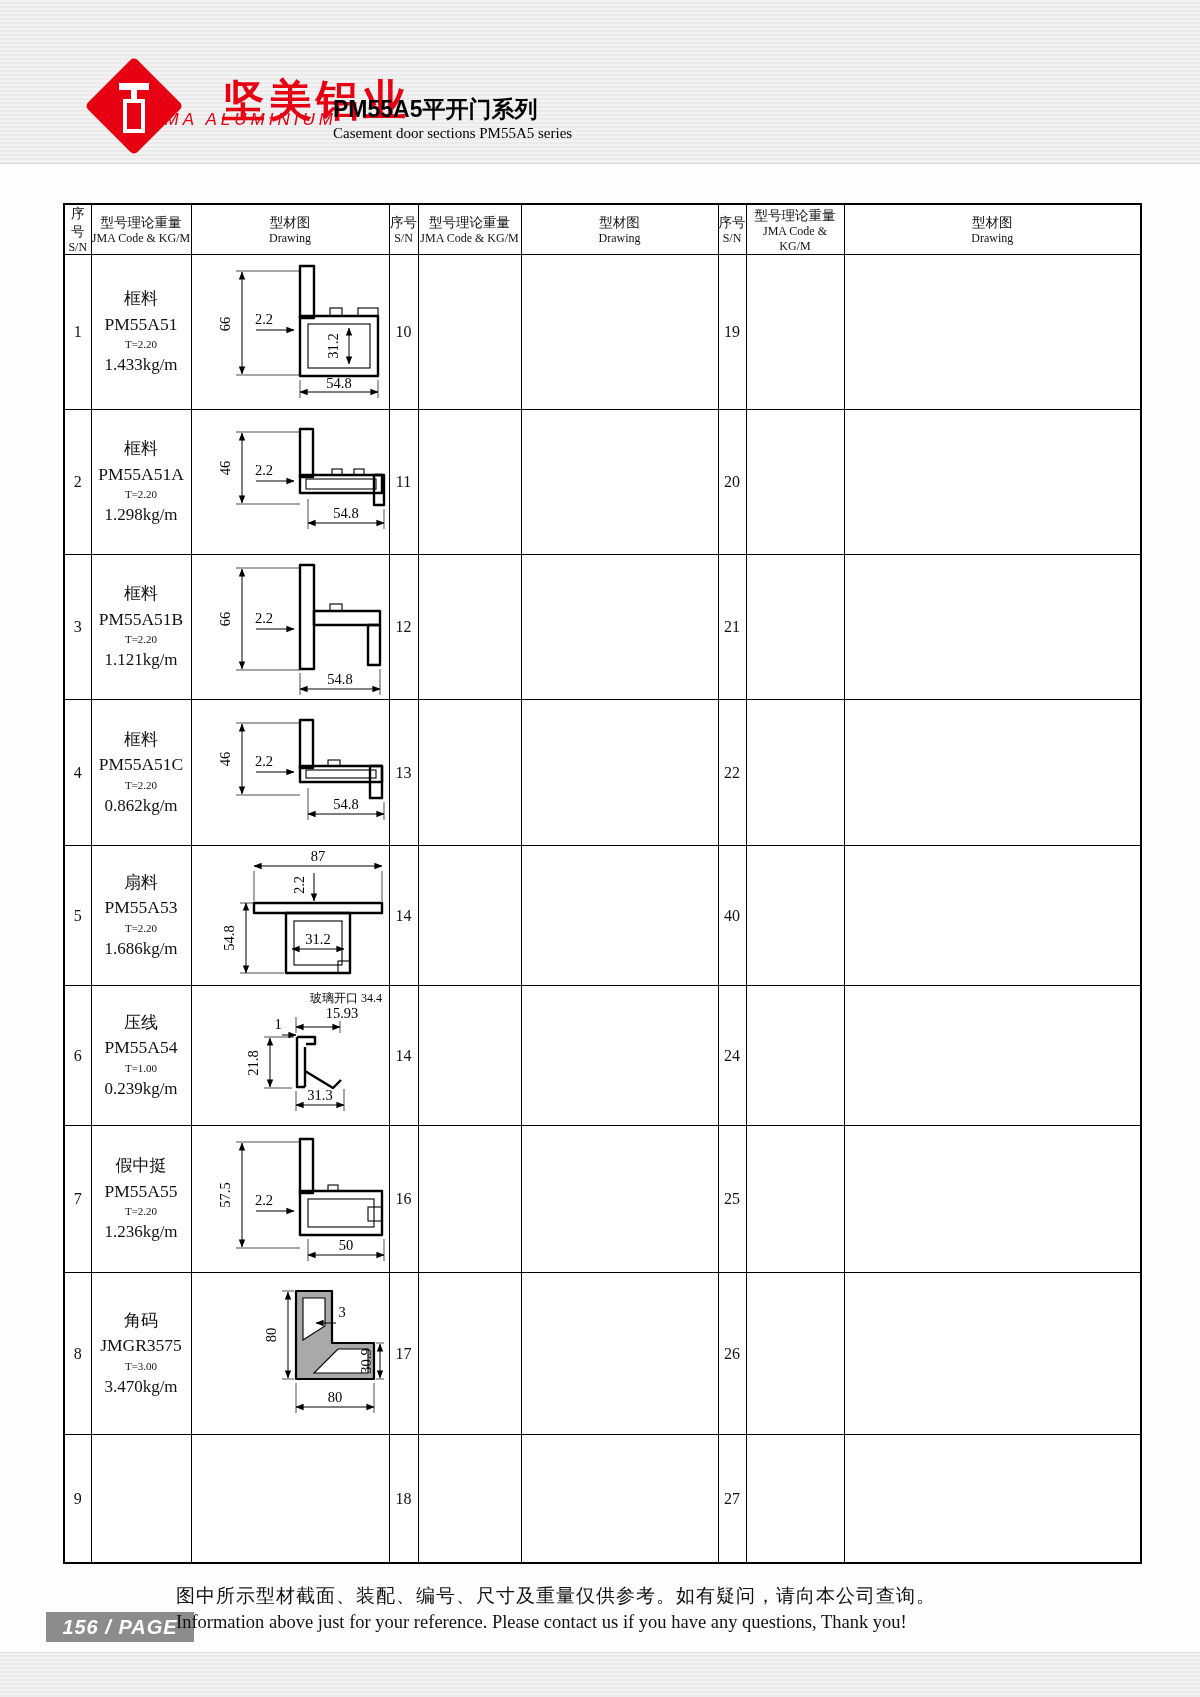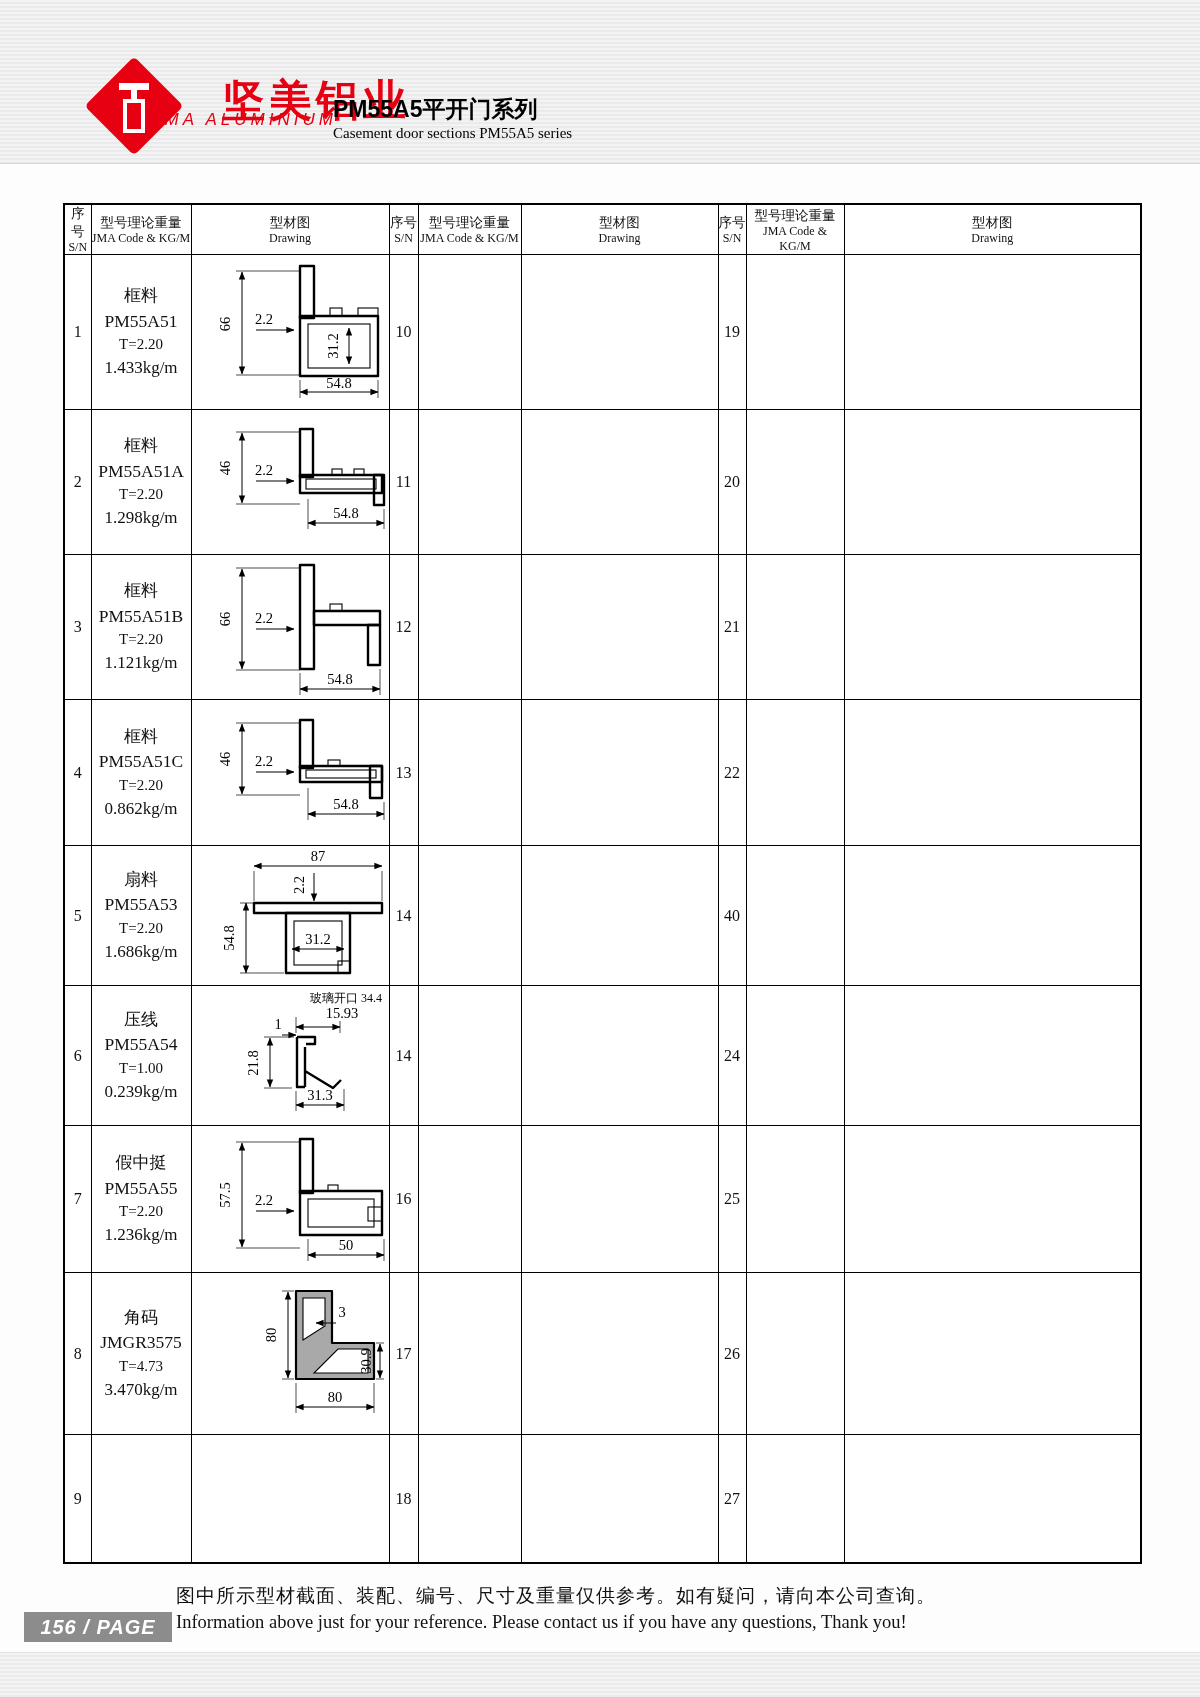--- a/index.html
+++ b/index.html
@@ -48,37 +48,37 @@
   td.gsep,th.gsep{border-left:2px solid #000;}
   tr.r0{height:42px;margin-left:16px;} tr.r1{height:155px;} tr.r2{height:145px;} tr.r3{height:145px;}
   tr.r4{height:146px;} tr.r5{height:140px;} tr.r6{height:140px;} tr.r7{height:147px;}
   tr.r8{height:162px;} tr.r9{height:128px;}
   .hd-cn{font-size:13.5px;line-height:1.3;}
   .hd-en{font-size:12px;line-height:1.2;font-family:"Liberation Serif",serif;}
   .sn{font-size:16px;}
   .codecell div{line-height:1.45;}
   .t-type{font-size:17px;}
   .t-code{font-size:17.5px;}
-  .t-t{font-size:15px;}
+  .t-t{font-size:11px;}
   .t-w{font-size:17px;}
   .dwgcell{vertical-align:middle;}
   svg.dwg{display:block;margin:0 auto;}
 
   
   .dim{stroke:#000;stroke-width:1;fill:none;}
   .ldr{stroke:#000;stroke-width:1;fill:none;}
   .ext{stroke:#000;stroke-width:0.7;fill:none;}
   .prof{stroke:#000;stroke-width:2.4;fill:none;stroke-linejoin:round;}
   .prof-in{stroke:#000;stroke-width:1.1;fill:none;}
   .dtx{font-family:"Liberation Serif",serif;font-size:14.5px;fill:#000;}
   .dtx-s{font-family:"Liberation Serif",serif;font-size:12px;fill:#000;}
 
   
   .page-box{
-    position:absolute;left:24px;top:1612px;width:148px;height:30px;
+    position:absolute;left:46px;top:1612px;width:148px;height:30px;
     background:#8c8c8c;color:#fff;display:flex;align-items:center;justify-content:center;
     font-family:"Liberation Sans",sans-serif;font-weight:bold;font-style:italic;
     font-size:20px;letter-spacing:1px;
   }
   .foot-cn{position:absolute;left:176px;top:1583px;font-size:19px;letter-spacing:1px;
     font-family:"Liberation Sans",sans-serif;}
   .foot-en{position:absolute;left:176px;top:1612px;font-size:18.5px;
     font-family:"Liberation Serif",serif;}
 </style>
 </head>
@@ -407,21 +407,21 @@
     <td class="sn gsep">25</td>
     <td></td>
     <td></td>
   </tr>
 
   <tr class="r8">
     <td class="sn">8</td>
     <td class="codecell">
       <div class="t-type">角码</div>
       <div class="t-code">JMGR3575</div>
-      <div class="t-t">T=4.73</div>
+      <div class="t-t">T=3.00</div>
       <div class="t-w">3.470kg/m</div>
     </td>
     <td class="dwgcell">
       <svg class="dwg" width="196" height="154" viewBox="0 0 196 154">
         <path d="M104,14 h36 v52 h42 v36 h-78 z" fill="#a9a9a9" stroke="#000" stroke-width="2.2" stroke-linejoin="round"></path>
         <polygon points="111,21 133,21 133,49 111,63" fill="#fff" stroke="#000" stroke-width="1.1"></polygon>
         <polygon points="146,72 176,72 176,96 122,96" fill="#fff" stroke="#000" stroke-width="1.1"></polygon>
         <line class="ext" x1="90" y1="14" x2="102" y2="14"></line>
             <line class="ext" x1="90" y1="102" x2="102" y2="102"></line>
         <line class="dim" x1="96" y1="15" x2="96" y2="101" marker-start="url(#arrow)" marker-end="url(#arrow)"></line>

